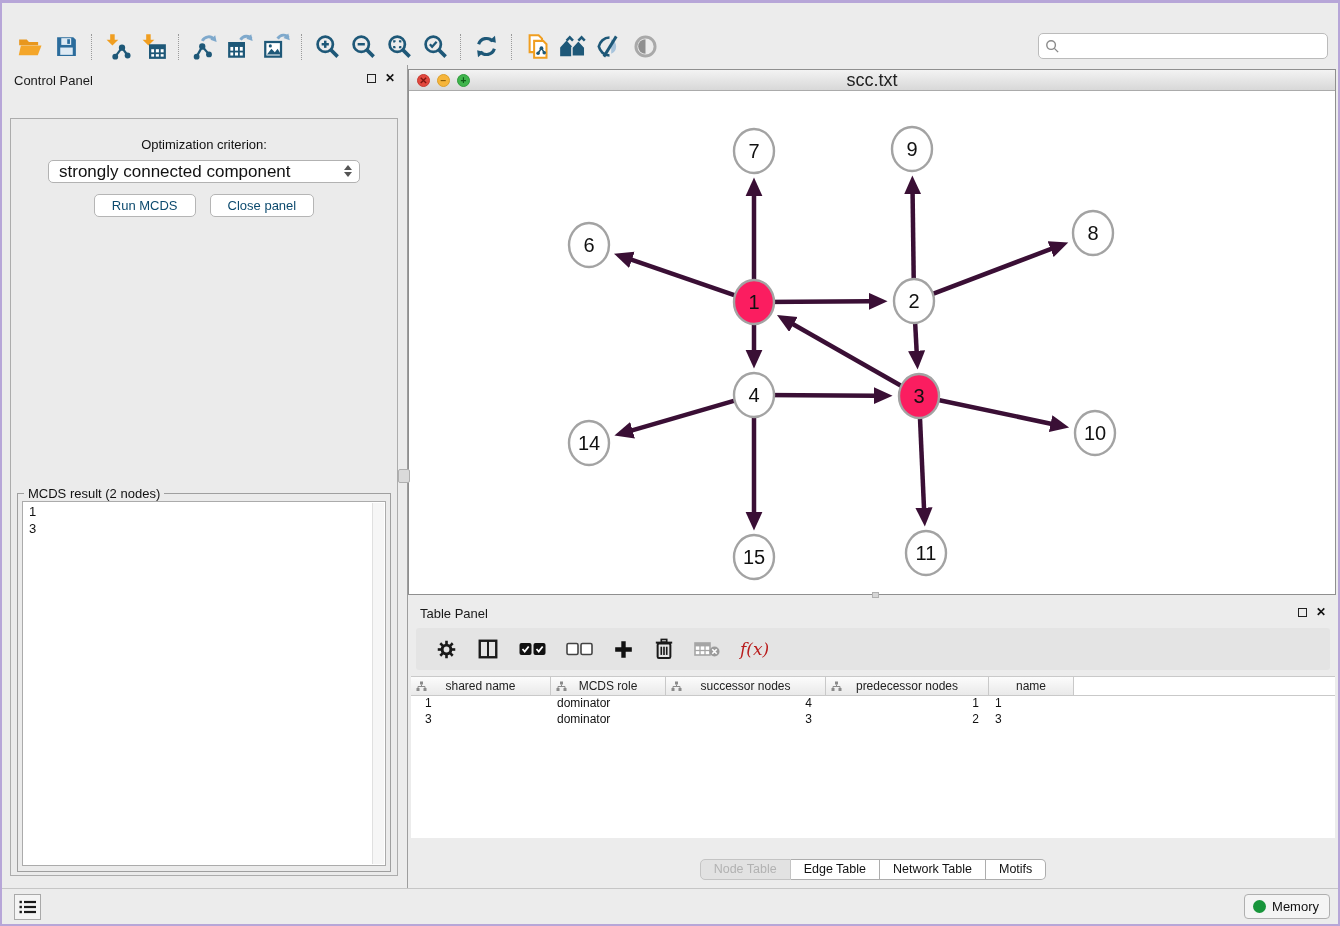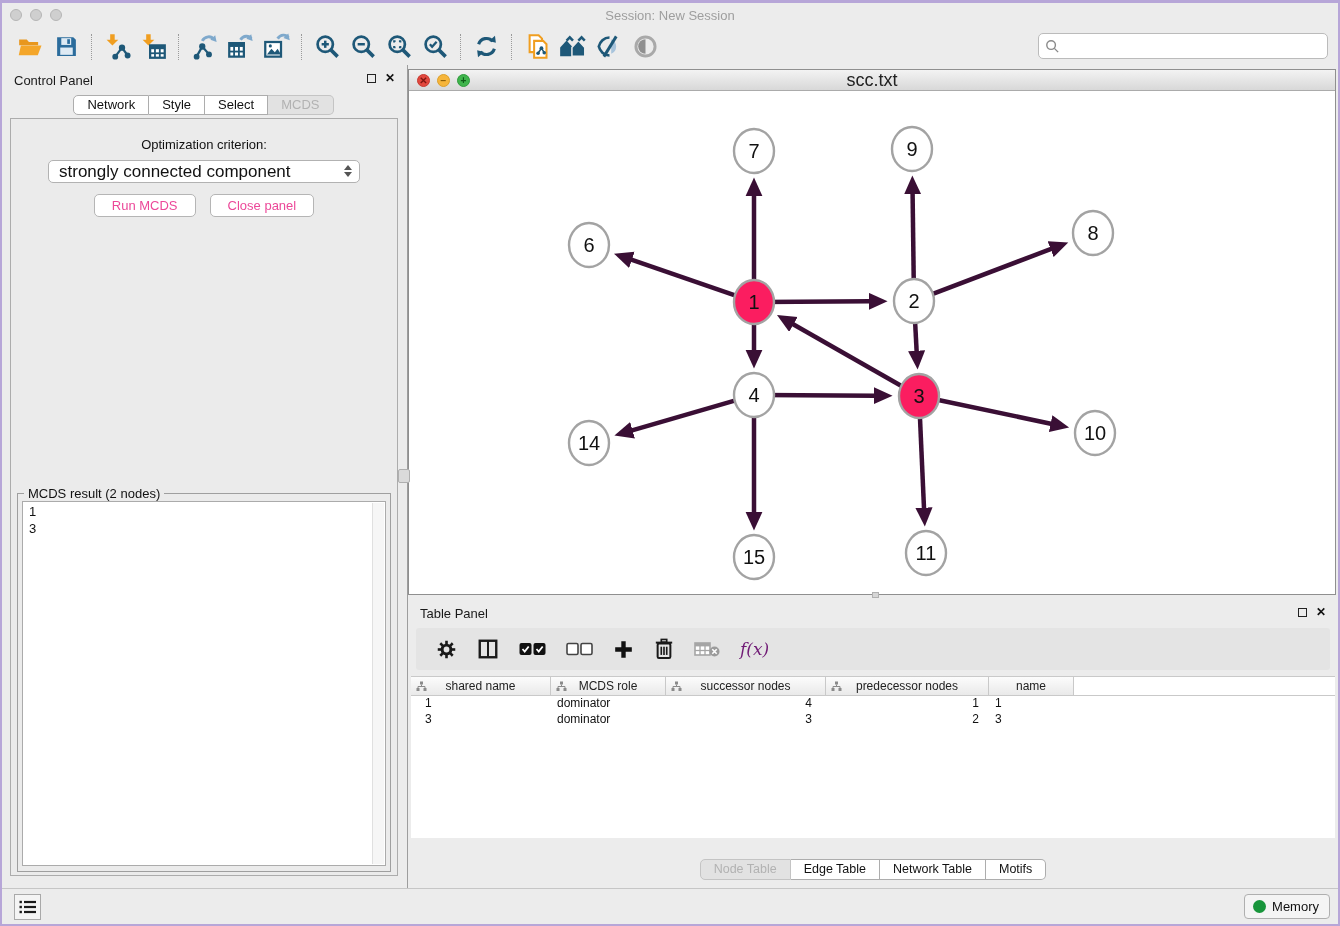--- a/index.html
+++ b/index.html
@@ -43,21 +43,21 @@
               border:1px solid #ACACAC; background:#EBEBEB; }
   .opt-label { margin-top:18px; text-align:center; font-size:13px; color:#111; }
   .opt-select { position:relative; margin:8px auto 0 auto; width:312px; height:23px; background:#FFF;
                 border:1px solid #B2B2B2; border-radius:5px; font-size:17px; color:#111;
                 display:flex; align-items:center; padding-left:10px; }
   .spinner { position:absolute; right:7px; top:4px; display:flex; flex-direction:column; gap:2px; }
   .spin-up { width:0; height:0; border-left:4px solid transparent; border-right:4px solid transparent; border-bottom:5px solid #555; }
   .spin-dn { width:0; height:0; border-left:4px solid transparent; border-right:4px solid transparent; border-top:5px solid #555; }
   .btn-row { margin-top:11px; display:flex; justify-content:center; gap:14px; }
   .btn { height:23px; padding:0 17px; background:#FFF; border:1px solid #B5B5B5; border-radius:5px;
-         font-size:13px; color:#ec4899; display:flex; align-items:center; }
+         font-size:13px; color:#0c4a6e; display:flex; align-items:center; }
 
   .result-box { position:absolute; left:6px; right:6px; top:374px; bottom:3px; border:1px solid #9F9F9F; }
   .result-legend { position:absolute; left:6px; top:-8px; background:#EBEBEB; padding:0 4px; font-size:13px; color:#111; }
   .result-inner { position:absolute; left:4px; right:4px; top:7px; bottom:5px; background:#FFF; border:1px solid #ABABAB; }
   .result-text { padding:1px 6px; font-size:13px; color:#111; line-height:17px; white-space:pre; }
   .result-scroll { position:absolute; right:1px; top:1px; bottom:1px; width:12px; background:#F6F6F6; border-left:1px solid #E0E0E0; }
 
   
   .v-splitter { position:absolute; left:403px; top:62px; width:3px; bottom:36px; background:#ECECEC; border-right:1px solid #9D9D9D; }
   .v-handle { position:absolute; left:396px; top:466px; width:12px; height:14px; background:#DADADA;
@@ -76,21 +76,21 @@
   .nl.yel { background:#F6B53A; border:1px solid #DCA02C; color:#8A5E07; }
   .nl.grn { background:#3FB44C; border:1px solid #2F9B3D; color:#0E5B18; }
   .net-canvas { position:absolute; left:0; top:22px; right:0; bottom:0; background:#FFF; }
   .h-handle { position:absolute; left:50%; bottom:-4px; width:7px; height:6px; background:#D6D6D6; border:1px solid #B0B0B0; }
 
   
   .table-panel { position:absolute; left:406px; top:595px; right:0; bottom:36px; background:#ECECEC; }
   .tp-toolbar { position:absolute; left:8px; right:8px; top:30px; height:42px; background:#E4E4E4;
                 border-radius:3px; display:flex; align-items:center; gap:20px; padding-left:20px; }
   .tp-icon { display:flex; align-items:center; justify-content:center; height:26px; }
-  .fx-label { font-family:"DejaVu Serif", serif; font-style:italic; font-size:17px; color:#701a75; }
+  .fx-label { font-family:"DejaVu Serif", serif; font-style:italic; font-size:17px; color:#b91c1c; }
 
   .tbl { position:absolute; left:3px; right:3px; top:78px; bottom:50px; background:#FFF; overflow:hidden; }
   .tbl-header { display:flex; height:20px; border-top:1px solid #C9C9C9; border-bottom:1px solid #C9C9C9; }
   .th { position:relative; background:linear-gradient(#FCFCFC,#E9E9E9); border-right:1px solid #C9C9C9;
         font-size:12px; color:#222; display:flex; align-items:center; justify-content:center; }
   .th .hicon { position:absolute; left:5px; top:4px; }
   .tbl-row { display:flex; height:16px; font-size:12px; color:#111; background:#FFF; }
   .td { overflow:hidden; white-space:nowrap; }
   .td.al { text-align:left; padding-left:14px; }
   .td.al2 { text-align:left; padding-left:6px; }
@@ -109,28 +109,20 @@
   .memory-btn { position:absolute; right:8px; top:5px; height:25px; padding:0 10px 0 8px; background:#F4F4F4;
                 border:1px solid #AFAFAF; border-radius:4px; display:flex; align-items:center; gap:6px; }
   .mem-dot { width:13px; height:13px; border-radius:50%; background:#18953B; }
   .memory-btn span { font-size:13px; color:#111; }
 </style>
 </head>
 <body>
 
 <div class="app">
 
-  <div class="titlebar">
-    <div class="tl-group">
-      <div class="tl"></div>
-      <div class="tl"></div>
-      <div class="tl"></div>
-    </div>
-    <div class="win-title">Session: New Session</div>
-  </div>
 
   <div class="toolbar">
     <div class="tb-icon">
       <svg width="26" height="26" viewBox="0 0 24 24">
           <path d="M2 5h7l2 2.4h8.5v3H2z" fill="#E8971E"></path>
           <path d="M3.6 10.6h19l-3.4 8.9H1.6z" fill="#F4A62A"></path>
         </svg>
     </div>
     <div class="tb-icon">
       <svg width="25" height="25" viewBox="0 0 24 24">
@@ -281,26 +273,20 @@
   </div>
 
   <div class="control-panel">
     <div class="panel-head">
       <span class="panel-title">Control Panel</span>
       <span class="panel-btns">
         <span class="float-btn"></span>
         <span class="close-btn">✕</span>
       </span>
     </div>
-    <div class="tabs-row" id="cp-tabs">
-        <div class="tab">Network</div>
-        <div class="tab">Style</div>
-        <div class="tab">Select</div>
-        <div class="tab active">MCDS</div>
-      </div>
     <div class="tab-pane">
       <div class="opt-label">Optimization criterion:</div>
       <div class="opt-select">
         <span>strongly connected component</span>
         <span class="spinner">
             <span class="spin-up"></span>
             <span class="spin-dn"></span>
           </span>
       </div>
       <div class="btn-row">

